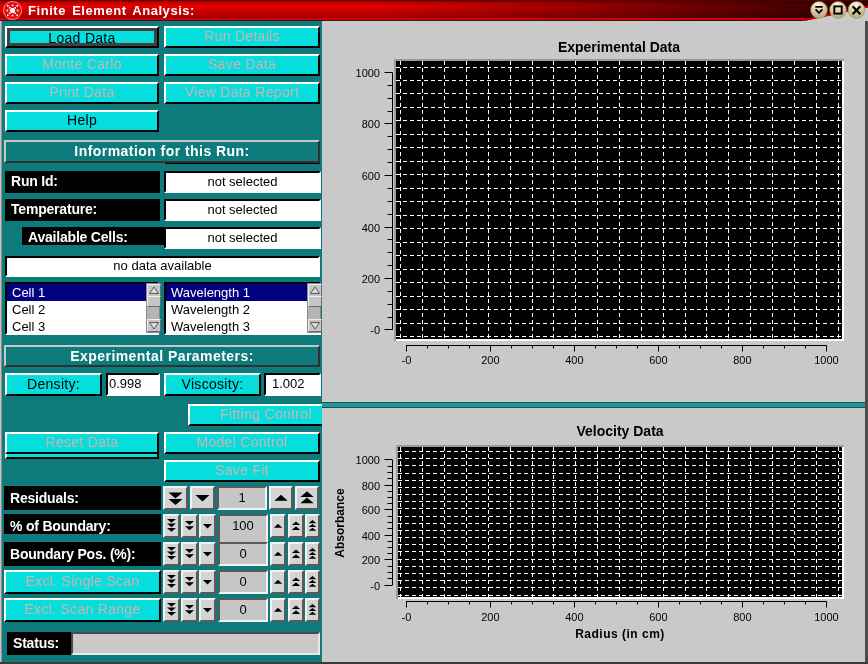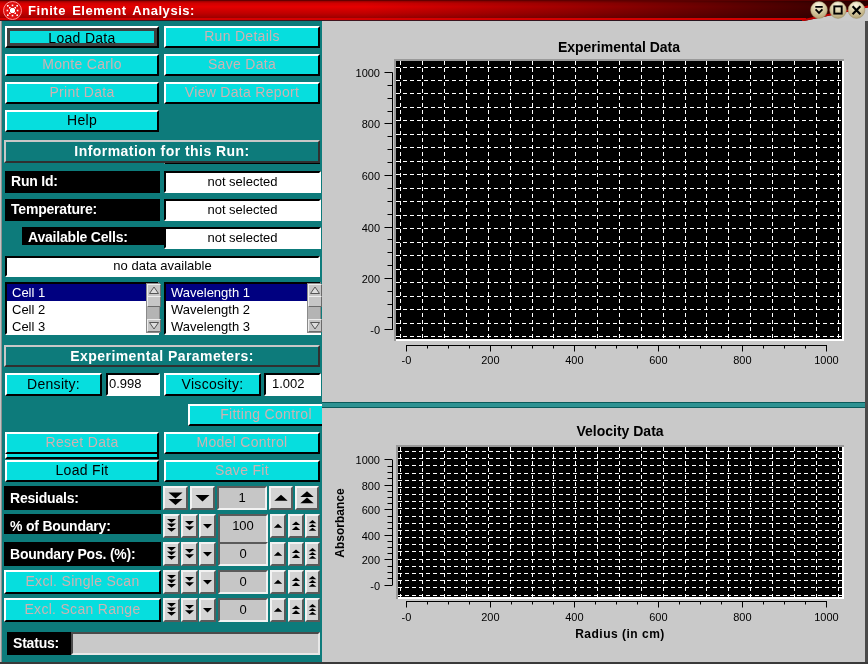--- a/index.html
+++ b/index.html
@@ -160,21 +160,20 @@
 
   <div class="abs banner" style="left:4px;top:345px;width:316px;height:22px;">Experimental Parameters:</div>
   <div class="abs btn" style="left:5px;top:373px;width:97px;height:23px;line-height:18px;">Density:</div>
   <div class="abs wht" style="left:106px;top:373px;width:54px;height:23px;text-align:left;padding-left:1px;line-height:18px;">0.998</div>
   <div class="abs btn" style="left:164px;top:373px;width:97px;height:23px;line-height:18px;">Viscosity:</div>
   <div class="abs wht" style="left:264px;top:373px;width:57px;height:23px;text-align:left;padding-left:6px;line-height:18px;">1.002</div>
   <div class="abs btn dis" style="left:5px;top:404px;width:154px;height:22px;margin-top:33px;">Create new Model</div>
   <div class="abs btn dis" style="left:164px;top:404px;width:156px;height:22px;margin-left:24px;">Fitting Control</div>
   <div class="abs btn dis" style="left:5px;top:432px;width:154px;height:22px;">Reset Data</div>
   <div class="abs btn dis" style="left:164px;top:432px;width:156px;height:22px;">Model Control</div>
-  <div class="abs btn" style="left:5px;top:460px;width:154px;height:22px;">Load Fit</div>
   <div class="abs btn dis" style="left:164px;top:460px;width:156px;height:22px;">Save Fit</div>
 
   <div class="abs blk" style="left:4px;top:486px;width:157px;height:24px;line-height:24px;">Residuals:</div>
   <div class="abs cbtn" style="left:163px;top:486px;width:25px;height:24px;">
       <svg viewBox="0 0 21 19">
         <g fill="#000">
           <polygon points="3.5,4 17.5,4 10.5,10"></polygon>
           <polygon points="3.5,10.5 17.5,10.5 10.5,16.5"></polygon>
         </g>
       </svg>

